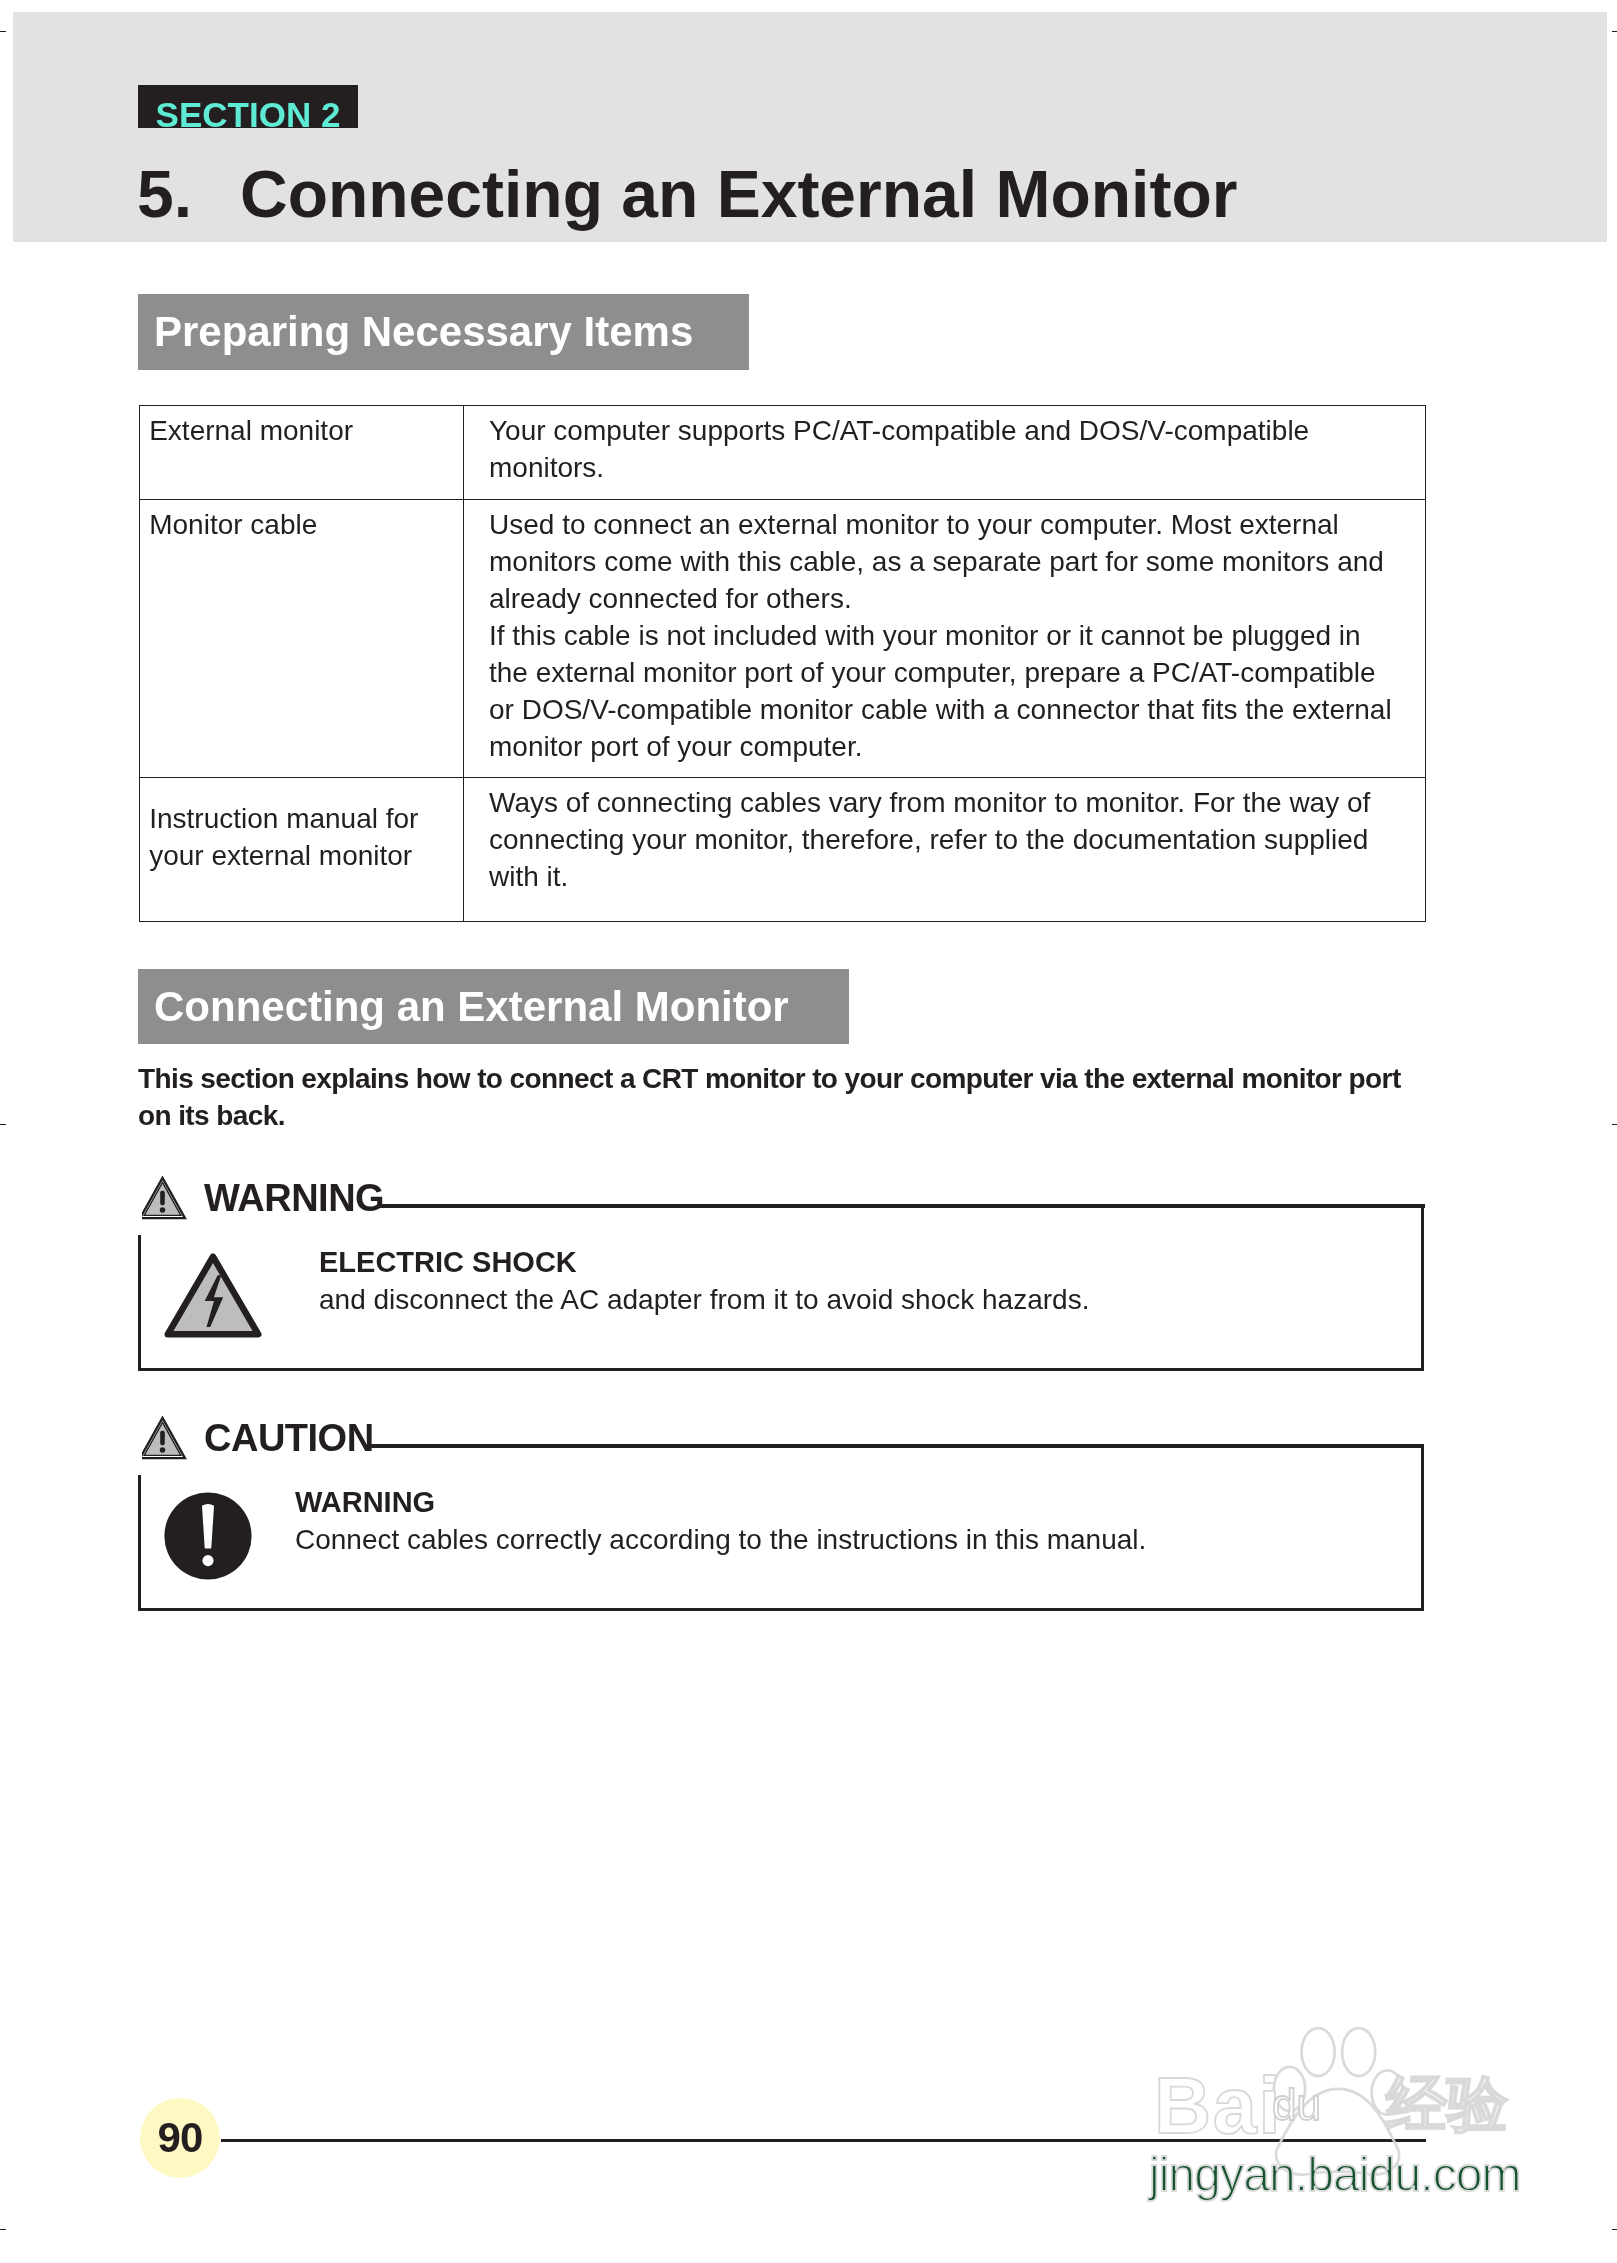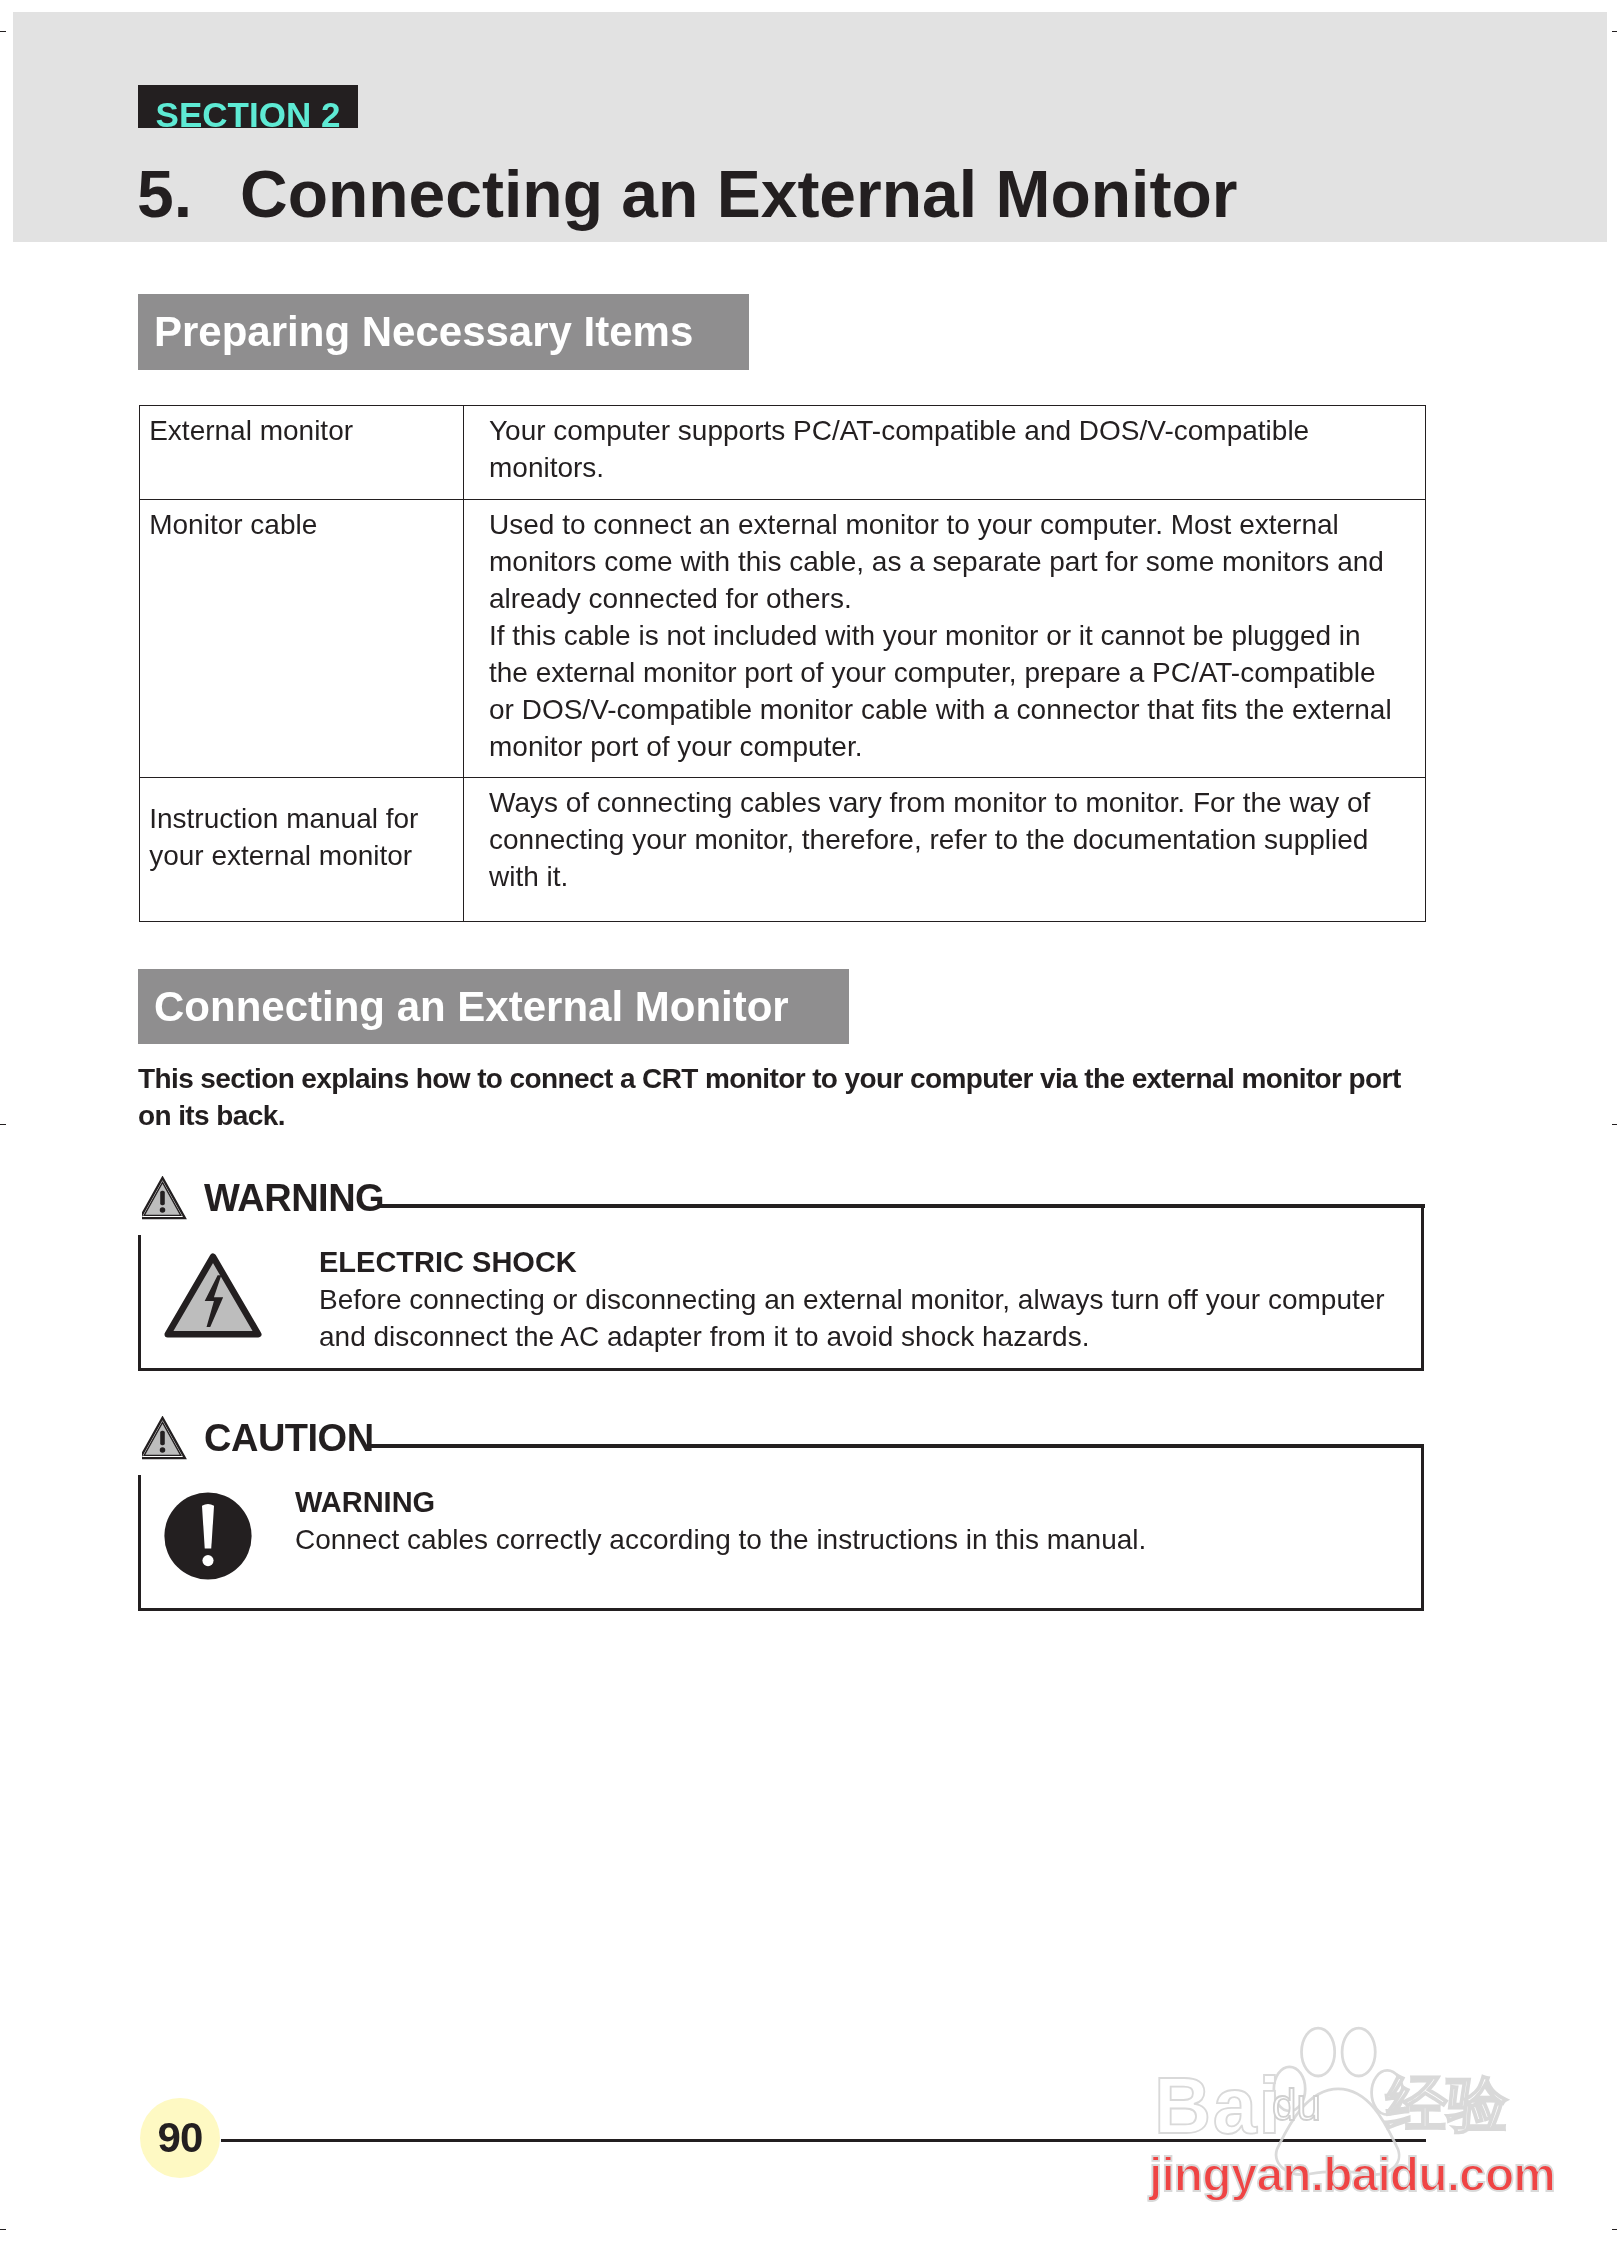--- a/index.html
+++ b/index.html
@@ -53,21 +53,21 @@
   .shock-icon { left: 164px; top: 1253px; width: 98px; height: 85px; }
   .mandatory-icon { left: 163px; top: 1491px; width: 90px; height: 90px; }
 
   .page-num { left: 140px; top: 2098px; width: 80px; height: 80px; border-radius: 50%; background: #fef9c3;
     font-weight: bold; font-size: 42px; line-height: 80px; text-align: center; color: #231f20; letter-spacing: -0.9px; }
   .footer-line { left: 221px; top: 2139px; width: 1205px; height: 2.8px; background: #231f20; }
 
   .watermark { left: 1149px; top: 2017px; width: 388px; height: 189px; opacity: 0.9; }
   .wm-text1 { left: 1154px; top: 2064px; font-size: 79px; font-weight: bold; color: #fff; line-height: 83px;
     -webkit-text-stroke: 1.8px #d9d9d9; letter-spacing: 1.8px; }
-  .wm-text2 { left: 1149px; top: 2147px; font-size: 48px; font-weight: bold; color: #ef4444; line-height: 55px;
+  .wm-text2 { left: 1149px; top: 2147px; font-size: 48px; font-weight: normal; color: #14532d; line-height: 55px;
     -webkit-text-stroke: 1.8px #d9d9d9; letter-spacing: -0.9px; }
   .wm-cjk { left: 1386px; top: 2067px; font-size: 61px; font-weight: bold; color: #fff; line-height: 74px;
     -webkit-text-stroke: 1.8px #d9d9d9; }
   .wm-du { left: 1272px; top: 2077px; font-size: 44px; color: #fff; -webkit-text-stroke: 1.8px #d0d0d0; line-height: 55px; }
 
   .crop-mark { background: #231f20; height: 0.9px; width: 5.5px; }
 </style>
 </head>
 <body>
 
@@ -120,21 +120,20 @@
 </div>
 <div class="abs notice-topline warn-topline"></div>
 <div class="abs notice-box warn-box"></div>
 <div class="abs warn-box-leftgap"></div>
 <svg class="abs shock-icon" viewBox="0 0 106 92">
   <polygon points="53,4 102,88 4,88" fill="#bdbdbd" stroke="#231f20" stroke-width="7" stroke-linejoin="round"></polygon>
   <polygon points="58,24 44,52 54,52 46,80 50,80 64,48 54,48 62,24" fill="#231f20"></polygon>
 </svg>
 <div class="abs warn-body">
   <div class="notice-title">ELECTRIC SHOCK</div>
-  <div class="notice-text">Before connecting or disconnecting an external monitor, always turn off your computer</div>
   <div class="notice-text">and disconnect the AC adapter from it to avoid shock hazards.</div>
 </div>
 
 <div class="abs notice-head caut-head">
   <svg class="tri-small" viewBox="0 0 53 48">
     <polygon points="26.5,2 51,46 2,46" fill="#fff" stroke="#231f20" stroke-width="2.5"></polygon>
     <polygon points="26.5,7 46.5,43 6.5,43" fill="#bdbdbd" stroke="#231f20" stroke-width="1.5"></polygon>
     <rect x="24" y="16" width="5" height="16" rx="2" fill="#231f20"></rect>
     <circle cx="26.5" cy="37" r="3" fill="#231f20"></circle>
   </svg>

